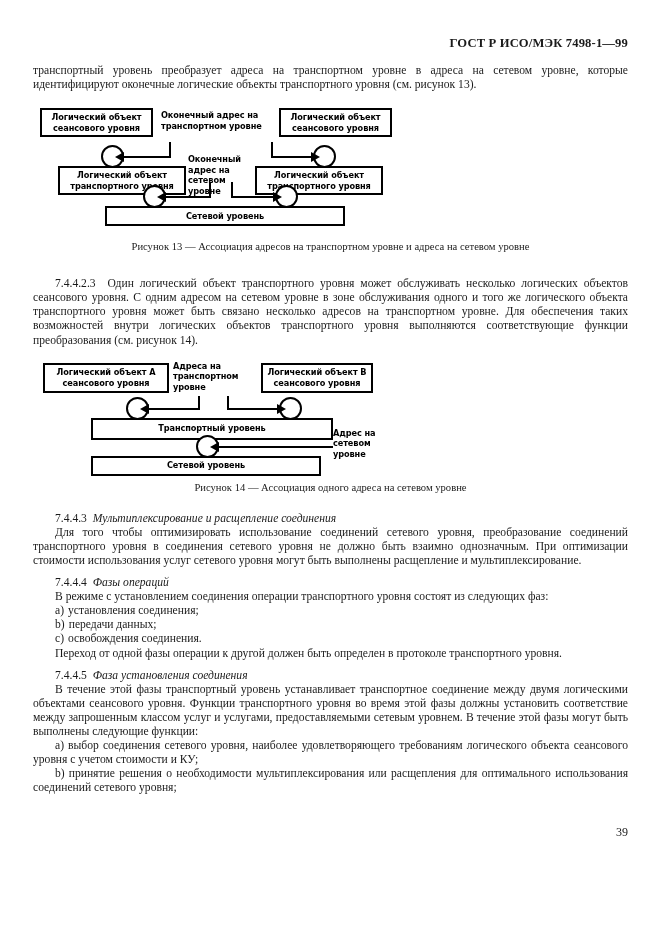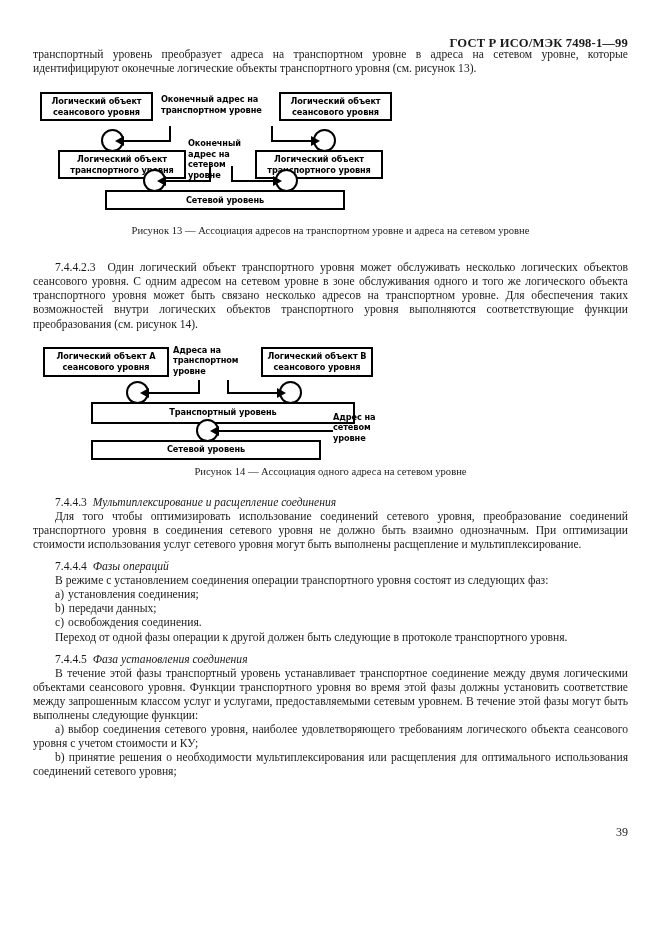--- a/index.html
+++ b/index.html
@@ -32,21 +32,21 @@
     font-weight: bold;
     font-size: 12.6px;
     letter-spacing: 0.15px;
     white-space: nowrap;
   }
 
   
   .content {
     position: absolute;
     left: 33px;
-    top: 48px;
+    top: 64px;
     width: 595px;
   }
 
   p.body {
     margin: 0 0 0 0;
     font-size: 11.6px;
     line-height: 14.1px;
     text-align: justify;
     text-justify: inter-word;
     hyphens: manual;
@@ -224,21 +224,21 @@
       <div class="vline" style="left:165px; top:38px; height:14px;"></div>
       <div class="hline" style="left:113px; top:50px; width:54px;"></div>
       <div class="arrow left" style="left:107px; top:46px;"></div>
       <div class="circle" style="left:93px; top:39px; width:23px; height:23px;"></div>
 
       <div class="vline" style="left:194px; top:38px; height:14px;"></div>
       <div class="hline" style="left:194px; top:50px; width:52px;"></div>
       <div class="arrow right" style="left:244px; top:46px;"></div>
       <div class="circle" style="left:246px; top:39px; width:23px; height:23px;"></div>
 
-      <div class="dbox" style="left:58px; top:60px; width:264px; height:22px;">Транспортный уровень</div>
+      <div class="dbox" style="left:58px; top:60px; width:242px; height:22px;">Транспортный уровень</div>
 
       <div class="hline" style="left:183px; top:88px; width:117px;"></div>
       <div class="arrow left" style="left:177px; top:84px;"></div>
       <div class="circle" style="left:163px; top:77px; width:23px; height:23px;"></div>
 
       <div class="dlabel c" style="left:300px; top:70px; width:64px;">Адрес на<br>сетевом<br>уровне</div>
 
       <div class="dbox" style="left:58px; top:98px; width:230px; height:20px;">Сетевой уровень</div>
     </div>
 
@@ -251,21 +251,21 @@
     <p class="body clause"><span class="cl-num">7.4.4.3</span>&nbsp; <span class="cl-title">Мультиплексирование и расщепление соединения</span></p>
     <p class="body indent">Для того чтобы оптимизировать использование соединений сетевого уровня, преобразование соединений транспортного уровня в соединения сетевого уровня не должно быть взаимно однозначным. При оптимизации стоимости использования услуг сетевого уровня могут быть выполнены расщепление и мультиплексирование.</p>
 
     <p class="body clause"><span class="cl-num">7.4.4.4</span>&nbsp; <span class="cl-title">Фазы операций</span></p>
     <p class="body indent">В режиме с установлением соединения операции транспортного уровня состоят из следующих фаз:</p>
 
     <p class="listitem"><span class="mk">a)</span><span>установления соединения;</span></p>
     <p class="listitem"><span class="mk">b)</span><span>передачи данных;</span></p>
     <p class="listitem"><span class="mk">c)</span><span>освобождения соединения.</span></p>
 
-    <p class="body indent">Переход от одной фазы операции к другой должен быть следующие в протоколе транспортного уровня.</p>
+    <p class="body indent">Переход от одной фазы операции к другой должен быть определен в протоколе транспортного уровня.</p>
 
     <p class="body clause"><span class="cl-num">7.4.4.5</span>&nbsp; <span class="cl-title">Фаза установления соединения</span></p>
     <p class="body indent">В течение этой фазы транспортный уровень устанавливает транспортное соединение между двумя логическими объектами сеансового уровня. Функции транспортного уровня во время этой фазы должны установить соответствие между запрошенным классом услуг и услугами, предоставляемыми сетевым уровнем. В течение этой фазы могут быть выполнены следующие функции:</p>
 
     <p class="listitem"><span class="mk">a)</span><span>выбор соединения сетевого уровня, наиболее удовлетворяющего требованиям логического объекта сеансового уровня с учетом стоимости и КУ;</span></p>
     <p class="listitem"><span class="mk">b)</span><span>принятие решения о необходимости мультиплексирования или расщепления для оптимального использования соединений сетевого уровня;</span></p>
 
   </div>
 
   <div class="pagenum">39</div>

